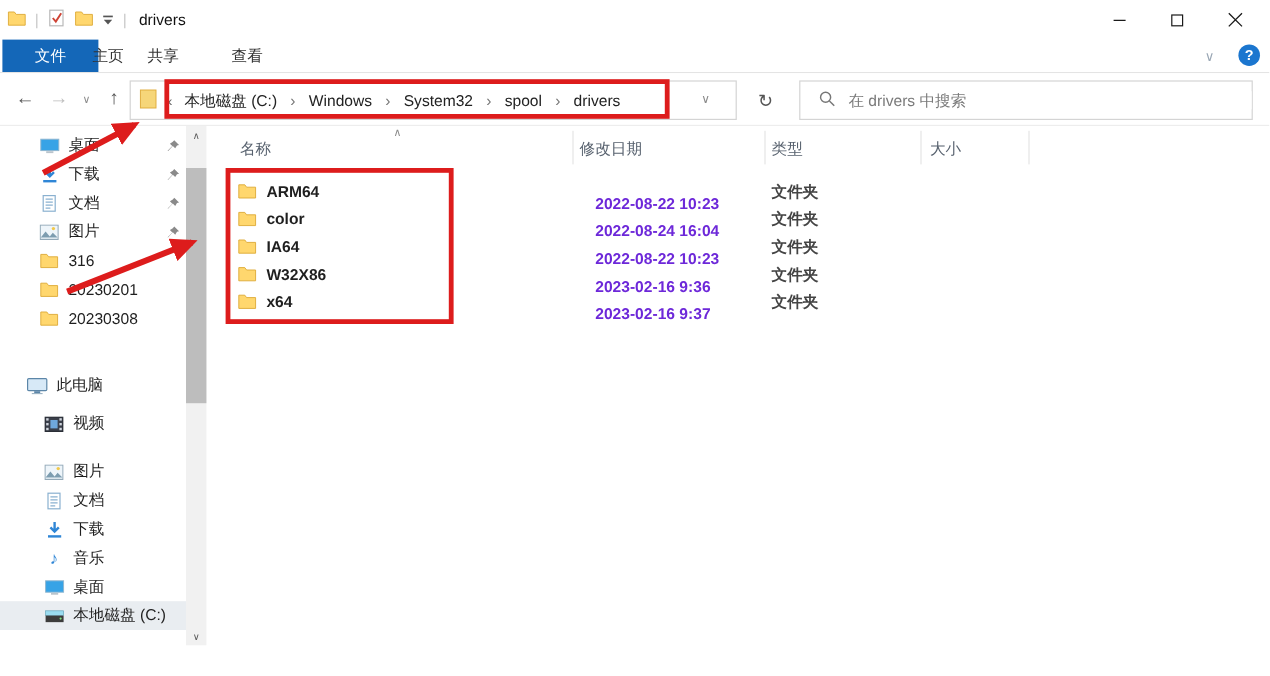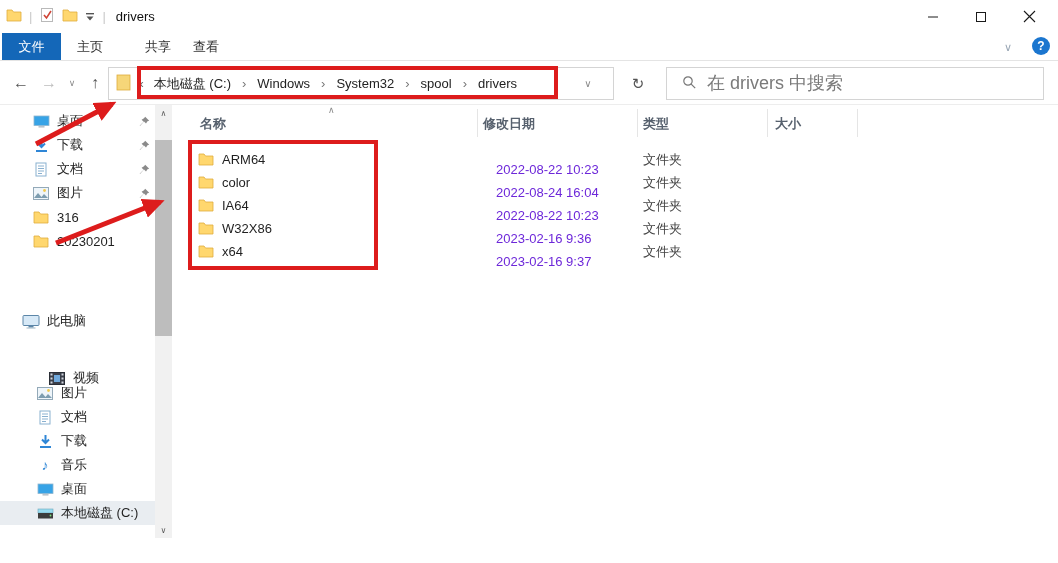--- a/index.html
+++ b/index.html
@@ -10,68 +10,68 @@
   .titlebar { position:absolute; left:0; top:0; width:1058px; height:33px; background:#fff; }
   .tb-left { position:absolute; left:6px; top:0; height:33px; display:flex; align-items:center; gap:7px; }
   .tb-sep { color:#c9c9c9; font-size:13px; }
   .tb-title { font-size:13px; color:#111; margin-left:3px; }
   .win-btn { position:absolute; top:0; width:46px; height:33px; display:flex; align-items:center; justify-content:center; background:#fff; }
   .win-btn svg { display:block; }
 
   
   .ribbon { position:absolute; left:0; top:33px; width:1058px; height:28px; background:#fff; border-bottom:1px solid #e4e4e4; }
   .tab { position:absolute; top:0; height:27px; display:flex; align-items:center; justify-content:center; font-size:13px; color:#333; }
-  .tab-file { left:2px; width:59px; background:#1467b8; color:#fff; }
+  .tab-file { left:2px; width:80px; background:#1467b8; color:#fff; }
   .tab-home { left:62px; width:56px; }
-  .tab-share { left:130px; width:56px; }
+  .tab-share { left:108px; width:56px; }
   .tab-view { left:178px; width:56px; }
   .ribbon-chev { position:absolute; right:40px; top:4px; width:20px; height:20px; color:#9aa7b5; font-size:11px; display:flex; align-items:center; justify-content:center; }
   .help-btn { position:absolute; right:8px; top:4px; width:18px; height:18px; border-radius:50%; background:#1b76cf; color:#fff; font-size:12px; font-weight:bold; display:flex; align-items:center; justify-content:center; }
 
   
   .toolbar { position:absolute; left:0; top:61px; width:1058px; height:44px; background:#fff; border-bottom:1px solid #ededed; }
   .nav-btn { position:absolute; top:8px; height:28px; display:flex; align-items:center; justify-content:center; font-size:16px; color:#555; }
   .nav-back { left:8px; width:26px; }
   .nav-fwd { left:36px; width:26px; color:#bdbdbd; }
   .nav-chev { left:64px; width:16px; font-size:9px; color:#8a8a8a; }
   .nav-up { left:82px; width:26px; }
   .addressbox { position:absolute; left:108px; top:6px; width:506px; height:33px; border:1px solid #d4d4d4; background:#fff; display:flex; align-items:center; }
   .ab-folder { margin-left:7px; }
   .ab-chevrons { margin-left:6px; color:#666; font-size:12px; }
   .crumbs { display:flex; align-items:center; margin-left:10px; gap:11px; }
   .crumb { color:#222; white-space:nowrap; }
   .crumb-sep { color:#777; font-size:13px; }
   .ab-drop { position:absolute; right:14px; top:0; height:31px; width:22px; display:flex; align-items:center; justify-content:center; color:#8a8a8a; font-size:10px; }
   .refresh-btn { position:absolute; left:622px; top:6px; width:32px; height:33px; display:flex; align-items:center; justify-content:center; color:#555; font-size:15px; }
   .searchbox { position:absolute; left:666px; top:6px; width:378px; height:33px; border:1px solid #d4d4d4; background:#fff; display:flex; align-items:center; }
-  .searchbox input { border:none; outline:none; flex:1; font-size:18px; font-family:inherit; color:#333; margin-left:10px; }
+  .searchbox input { border:none; outline:none; flex:1; font-size:13px; font-family:inherit; color:#333; margin-left:10px; }
   .searchbox input::placeholder { color:#7a7a7a; }
   .search-icon { margin-left:15px; }
 
   
   .main { position:absolute; left:0; top:105px; width:1058px; height:433px; background:#fff; overflow:hidden; }
 
   
   .side-row { position:absolute; left:0; width:155px; height:24px; display:flex; align-items:center; }
   .side-row .icon { width:18px; display:flex; justify-content:center; flex:none; }
   .side-row .lbl { margin-left:7px; white-space:nowrap; color:#1f1f1f; }
   .pin { position:absolute; left:139px; top:6px; }
   .side-sel { background:#e9edf1; }
   .music-glyph { color:#2f86d6; font-size:14px; }
 
   
   .vscroll { position:absolute; left:155px; top:0; width:17px; height:433px; background:#f1f1f1; }
   .vscroll .arr { position:absolute; left:0; width:17px; height:16px; display:flex; align-items:center; justify-content:center; font-size:8px; color:#5a5a5a; }
   .vscroll .thumb { position:absolute; left:0; top:35px; width:17px; height:196px; background:#bdbdbd; }
 
   
-  .col-hdr { position:absolute; top:10px; font-size:13px; color:#57616e; white-space:nowrap;font-weight:bold; }
+  .col-hdr { position:absolute; top:10px; font-size:13px; color:#57616e; white-space:nowrap; }
   .hdr-sep { position:absolute; top:4px; width:1px; height:28px; background:#e5e5e5; }
   .sort-caret { position:absolute; left:328px; top:0px; font-size:9px; color:#8a8a8a; }
-  .frow { position:absolute; height:23px; display:flex; align-items:center; }
+  .frow { position:absolute; height:23px; display:flex; align-items:center;font-weight:bold; }
   .frow .fname { position:absolute; left:222px; color:#1f1f1f; white-space:nowrap; }
   .frow .ficon { position:absolute; left:198px; top:4px; }
   .frow .fdate { position:absolute; left:496px; color:#6d28d9; white-space:nowrap;margin-top:20px; }
   .frow .ftype { position:absolute; left:643px; color:#444; white-space:nowrap; }
 
   
   .statusbar { position:absolute; left:0; top:538px; width:1058px; height:25px; background:#fff; border-top:1px solid #dedede; font-size:12px; }
   .sb-count { position:absolute; left:8px; top:5px; color:#1a1a1a; }
   .sb-div { position:absolute; left:79px; top:5px; width:1px; height:15px; background:#d6d6d6; }
   .sb-status-lbl { position:absolute; left:90px; top:5px; color:#1a1a1a; }
@@ -260,33 +260,42 @@
     </div>
     <div class="side-row" style="top:124px;">
       <span style="width:32px;"></span>
       <span class="icon">
           <svg width="16" height="14" viewBox="0 0 16 14">
             <path d="M1 2h5l1.5 2H15v9H1z" fill="#ffd76e" stroke="#dfac3c" stroke-width="0.8"></path>
           </svg>
         </span>
       <span class="lbl">20230201</span>
     </div>
+    <div class="side-row" style="top:148px;">
+      <span style="width:32px;"></span>
+      <span class="icon">
+          <svg width="16" height="14" viewBox="0 0 16 14">
+            <path d="M1 2h5l1.5 2H15v9H1z" fill="#ffd76e" stroke="#dfac3c" stroke-width="0.8"></path>
+          </svg>
+        </span>
+      <span class="lbl">20230308</span>
+    </div>
 
     <div class="side-row" style="top:204px;">
       <span style="width:22px;"></span>
       <span class="icon">
           <svg width="18" height="15" viewBox="0 0 18 15">
             <rect x="1" y="1.5" width="16" height="10" rx="1" fill="#d7e9f7" stroke="#5c86a8"></rect>
             <rect x="6.5" y="12" width="5" height="1.5" fill="#5c86a8"></rect>
             <rect x="4.5" y="13.5" width="9" height="1" fill="#9bb3c4"></rect>
           </svg>
         </span>
       <span class="lbl">此电脑</span>
     </div>
-    <div class="side-row" style="top:261px;margin-left:12px;">
+    <div class="side-row" style="top:236px;">
       <span style="width:36px;"></span>
       <span class="icon">
           <svg width="16" height="13" viewBox="0 0 16 13">
             <rect x="0.5" y="0.5" width="15" height="12" fill="#3a3f4a" stroke="#2a2e36"></rect>
             <rect x="1.5" y="1.5" width="2" height="2" fill="#cfd4dc"></rect>
             <rect x="1.5" y="5.5" width="2" height="2" fill="#cfd4dc"></rect>
             <rect x="1.5" y="9.5" width="2" height="2" fill="#cfd4dc"></rect>
             <rect x="12.5" y="1.5" width="2" height="2" fill="#cfd4dc"></rect>
             <rect x="12.5" y="5.5" width="2" height="2" fill="#cfd4dc"></rect>
             <rect x="12.5" y="9.5" width="2" height="2" fill="#cfd4dc"></rect>

